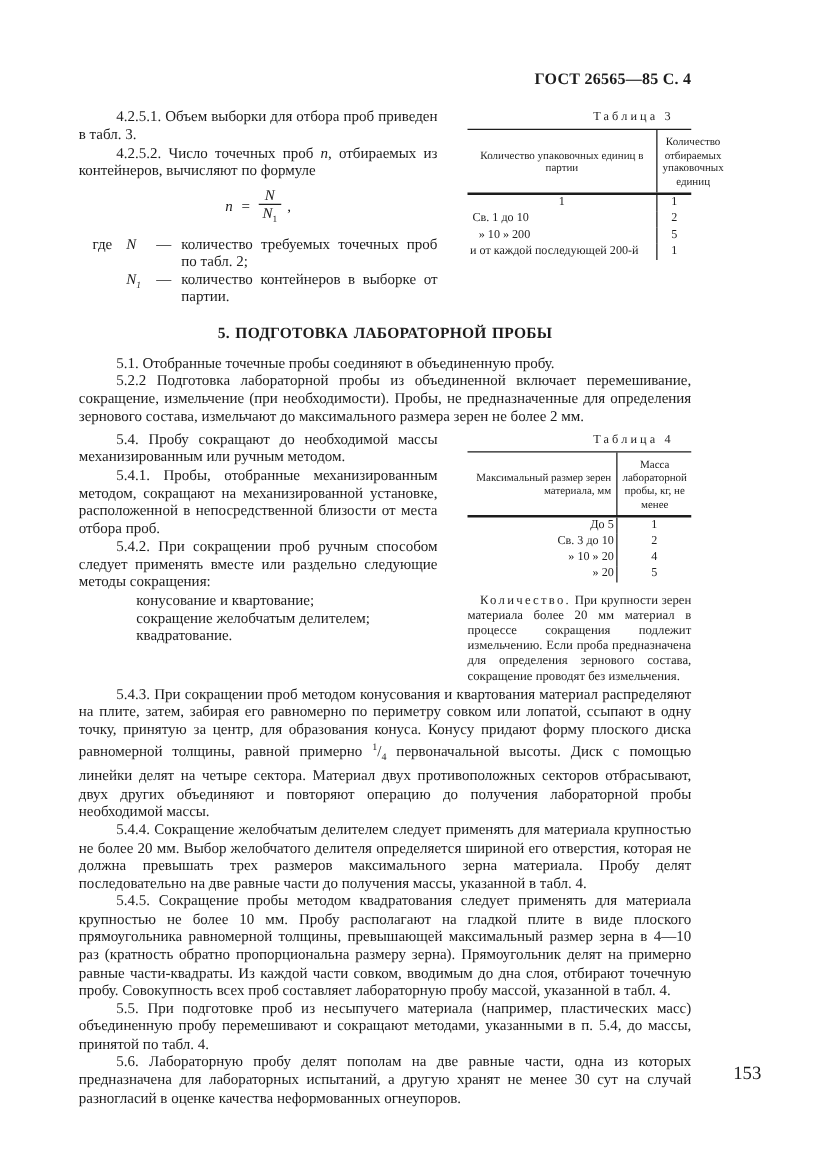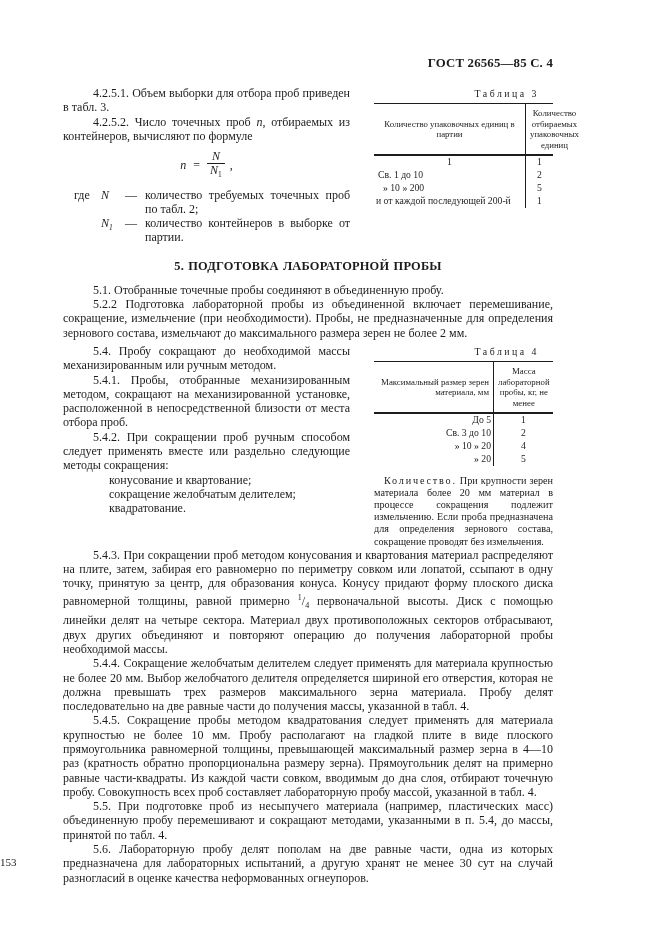--- a/index.html
+++ b/index.html
@@ -80,21 +80,21 @@
   .sec-title {
     margin:14px 0 9px 0;
     text-align:center;
     font-size:12.4px; font-weight:bold;
     letter-spacing:.2px; word-spacing:1px;
   }
   .fulltext .para sup, .fulltext .para sub { font-size:8px; }
   .block-gap { height:4px; }
   .page-number {
     position:absolute; left:0; right:0; bottom:68px;
-    text-align:left; font-size:11px;
+    text-align:right; font-size:15px;
   }
 </style>
 </head>
 <body>
 
 <div class="page">
 
   <div class="doc-header">ГОСТ 26565—85 С. 4</div>
 
   <div class="cols">

